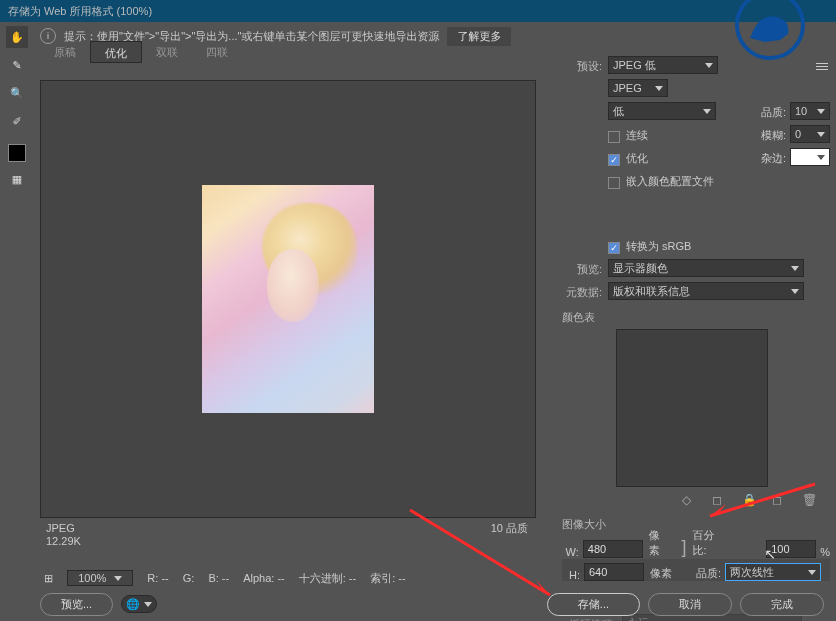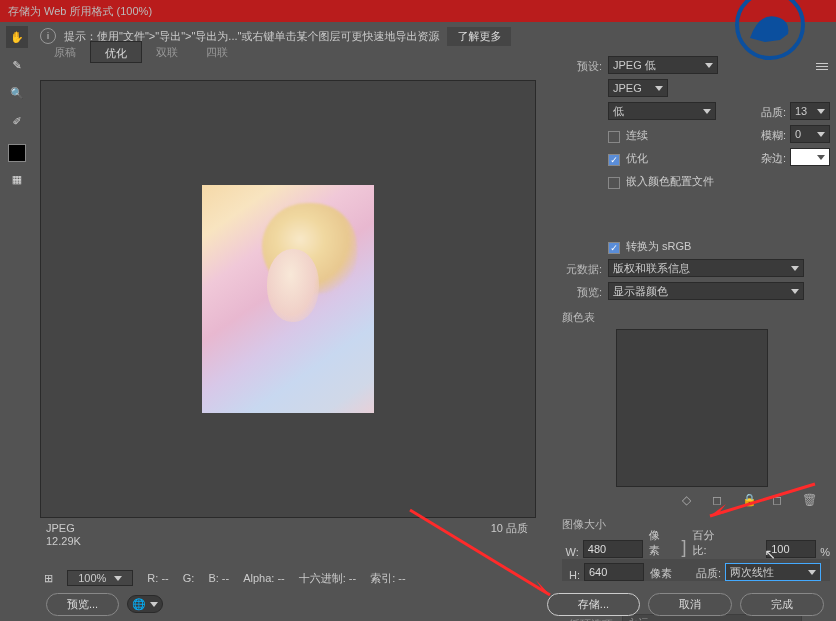--- a/index.html
+++ b/index.html
@@ -1,17 +1,17 @@
 <!DOCTYPE html>
 <html><head>
 <meta charset="utf-8">
 <style>
 *{margin:0;padding:0;box-sizing:border-box;font-family:"Microsoft YaHei",Arial,sans-serif;font-size:11px;color:#ccc}
 body{background:#535353;width:836px;height:621px;overflow:hidden;position:relative}
-.titlebar{height:22px;padding:4px 8px;background:#b91c1c;color:#bbb}
+.titlebar{height:22px;padding:4px 8px;background:#0c4a6e;color:#bbb}
 .toolstrip{position:absolute;left:0;top:22px;width:34px;height:560px;background:#535353;padding:4px 0;display:flex;flex-direction:column;align-items:center;gap:6px}
 .toolbtn{width:22px;height:22px;display:flex;align-items:center;justify-content:center;color:#ddd;cursor:pointer}
 .toolbtn.active{background:#404040}
 .swatch{width:18px;height:18px;background:#000;border:1px solid #888;margin-top:6px}
 .hintbar{position:absolute;left:34px;top:25px;right:0;height:22px;display:flex;align-items:center;gap:8px;padding:0 6px}
 .hinticon{width:16px;height:16px;border:1px solid #999;border-radius:50%;display:flex;align-items:center;justify-content:center;font-size:9px}
 .learnmore{background:#454545;padding:2px 10px;color:#ddd;cursor:pointer}
 .tabs{position:absolute;left:40px;top:41px;height:22px;display:flex}
 .tab{padding:4px 14px;color:#999;cursor:pointer}
 .tab.active{background:#454545;color:#ddd;border:1px solid #2a2a2a}
@@ -35,21 +35,21 @@
 .menuicon span{height:1px;background:#ccc}
 .section{margin-top:10px}
 .shead{color:#bbb;margin-bottom:4px}
 .colortable{width:152px;height:158px;background:#3f3f3f;border:1px solid #2a2a2a;margin-left:54px}
 .iconrow{display:flex;gap:16px;justify-content:flex-end;padding:6px 14px 0 0}
 .smicon{width:14px;height:14px;color:#aaa;font-size:12px;cursor:pointer}
 .txtbox{background:#3a3a3a;border:1px solid #2a2a2a;height:18px;width:60px;padding:0 4px;color:#ddd}
 .link{font-size:18px;color:#aaa;margin:0 6px}
 .hlrow{background:#4a4a4a}
 .arrow-red{position:absolute;pointer-events:none}
-.btnrow{position:absolute;left:40px;bottom:3px;right:6px;height:28px;display:flex;align-items:center;gap:8px;padding:0 6px}
+.btnrow{position:absolute;left:34px;bottom:3px;right:6px;height:28px;display:flex;align-items:center;gap:8px;padding:0 6px}
 .pill{border:1px solid #888;border-radius:12px;padding:3px 20px;cursor:pointer;color:#ddd;background:#505050}
 .pill.primary{border-color:#ccc}
 .logo{position:absolute;right:6px;top:-10px;width:120px;height:70px;pointer-events:none}
 .cursor-arrow{position:absolute;right:60px;top:546px;font-size:14px;color:#ddd;pointer-events:none}
 </style>
 </head>
 <body>
 
 <div class="titlebar">存储为 Web 所用格式 (100%)</div>
 
@@ -125,21 +125,21 @@
 
   <div class="row">
     <span class="lbl"></span>
     <div class="sel" style="width:108px">
         <span>低</span>
         <span class="dd"></span>
       </div>
     <div style="flex:1"></div>
     <span style="margin-right:4px">品质:</span>
     <div class="sel w3">
-        <span>13</span>
+        <span>10</span>
         <span class="dd"></span>
       </div>
   </div>
 
   <div class="row">
     <span class="lbl"></span>
     <span class="chk"></span>
     <span>连续</span>
     <div style="flex:1"></div>
     <span style="margin-right:4px">模糊:</span>
@@ -169,31 +169,31 @@
 
   <div style="height:42px"></div>
 
   <div class="row">
     <span class="lbl"></span>
     <span class="chk on">✓</span>
     <span>转换为 sRGB</span>
   </div>
 
   <div class="row">
+    <span class="lbl">预览:</span>
+    <div class="sel w4">
+        <span>显示器颜色</span>
+        <span class="dd"></span>
+      </div>
+  </div>
+
+  <div class="row">
     <span class="lbl">元数据:</span>
     <div class="sel w4">
         <span>版权和联系信息</span>
-        <span class="dd"></span>
-      </div>
-  </div>
-
-  <div class="row">
-    <span class="lbl">预览:</span>
-    <div class="sel w4">
-        <span>显示器颜色</span>
         <span class="dd"></span>
       </div>
   </div>
 
   <div class="section">
     <div class="shead">颜色表</div>
     <div class="colortable"></div>
     <div class="iconrow">
       <span class="smicon">◇</span>
       <span class="smicon">◻</span>

